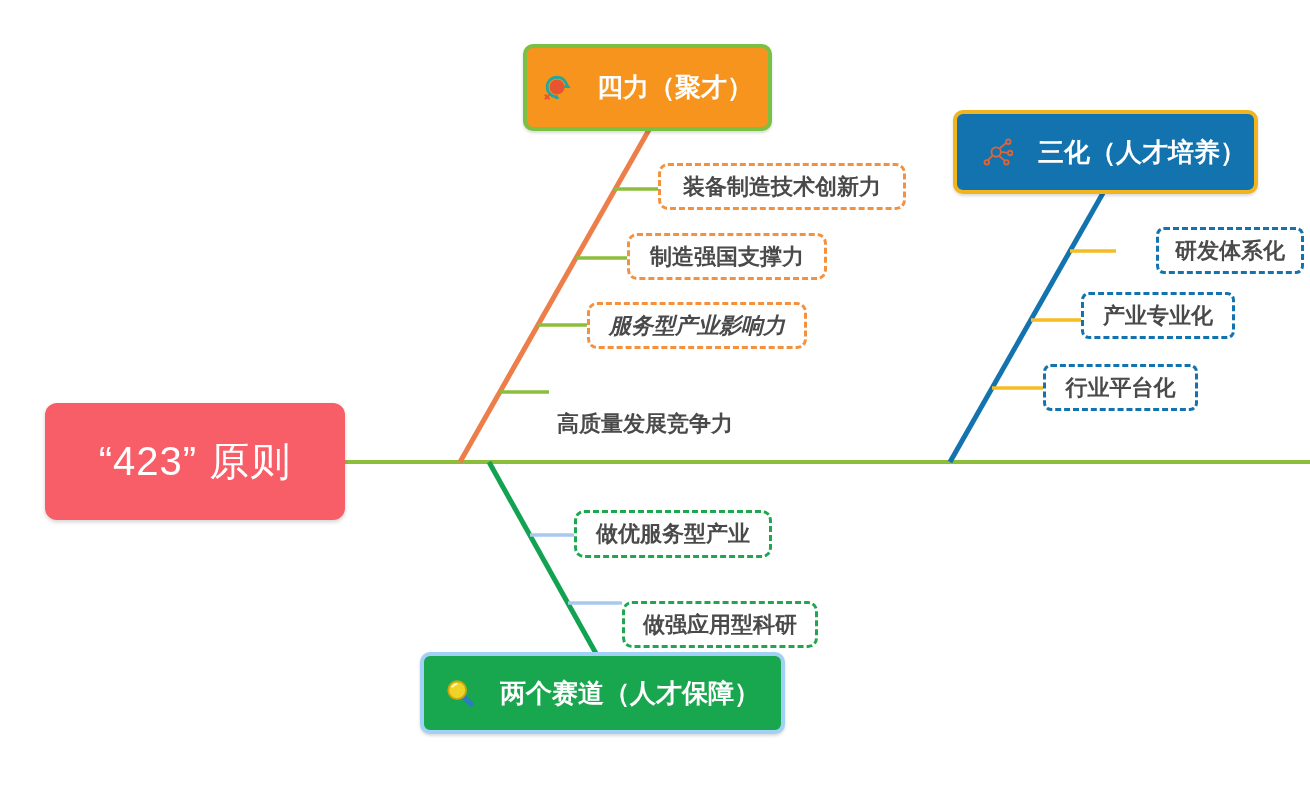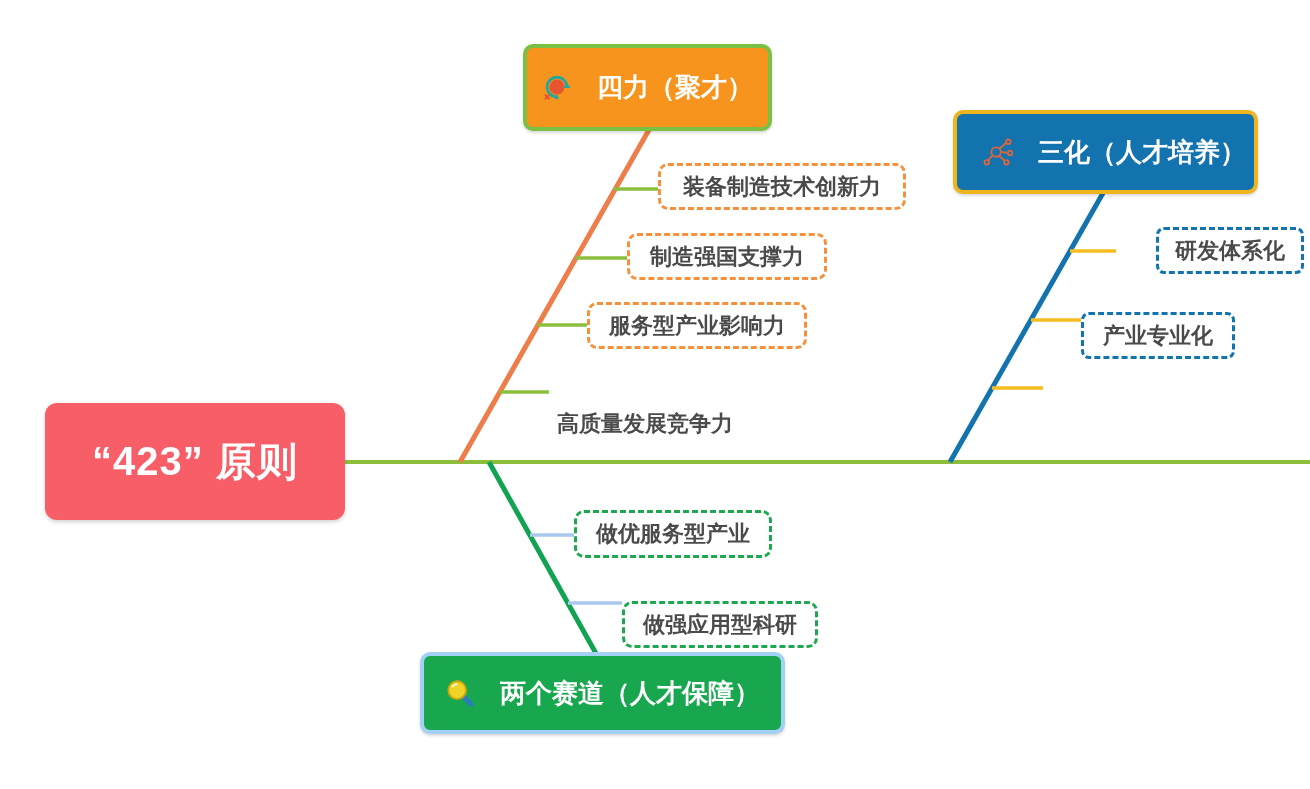--- a/index.html
+++ b/index.html
@@ -30,21 +30,21 @@
     display: flex;
     align-items: center;
     justify-content: center;
   }
   .root-node {
     left: 45px; top: 403px; width: 300px; height: 117px;
     background: var(--root_bg);
     border-radius: 12px;
     color: #ffffff;
     font-size: 40px;
-    font-weight: bold;
+    font-weight: normal;
     letter-spacing: 1px;
     box-shadow: 0 2px 4px rgba(0,0,0,.18);
     text-align: right;
   }
   .header-node {
     border-radius: 10px;
     color: #ffffff;
     font-size: 26px;
     font-weight: bold;
     gap: 25px;
@@ -84,25 +84,25 @@
     color: #4a4a4a;
     font-size: 22px;
     font-weight: bold;
     white-space: nowrap;
     margin-top: 28px;
   }
 
   
   .c-o1 { left: 658px;  top: 163px; width: 248px; height: 47px; }
   .c-o2 { left: 627px;  top: 233px; width: 200px; height: 47px; }
-  .c-o3 { left: 587px;  top: 302px; width: 220px; height: 47px; }
+  .c-o3 { left: 587px;  top: 302px; width: 220px; height: 47px; font-style: italic; }
   .c-o4 { left: 557px;  top: 381px; }
   
   .c-b1 { left: 1116px; top: 227px; width: 148px; height: 47px; margin-left: 40px; }
-  .c-b2 { left: 1081px; top: 312px; width: 154px; height: 47px; font-family: Liberation Mono, monospace; }
+  .c-b2 { left: 1081px; top: 292px; width: 154px; height: 47px; font-family: Liberation Mono, monospace; }
   .c-b3 { left: 1043px; top: 364px; width: 155px; height: 47px; }
   
   .c-g1 { left: 574px;  top: 510px; width: 198px; height: 48px; }
   .c-g2 { left: 622px;  top: 601px; width: 196px; height: 47px; }
 </style>
 </head>
 <body>
 
 <div class="canvas">
 
@@ -186,20 +186,23 @@
   <div class="child-plain c-o4">
     <span>高质量发展竞争力</span>
   </div>
 
   <div class="node child child-blue c-b1">
     <span>研发体系化</span>
   </div>
   <div class="node child child-blue c-b2">
     <span>产业专业化</span>
   </div>
+  <div class="node child child-blue c-b3">
+    <span>行业平台化</span>
+  </div>
 
   <div class="node child child-green c-g1">
     <span>做优服务型产业</span>
   </div>
   <div class="node child child-green c-g2">
     <span>做强应用型科研</span>
   </div>
 
 </div>
 

